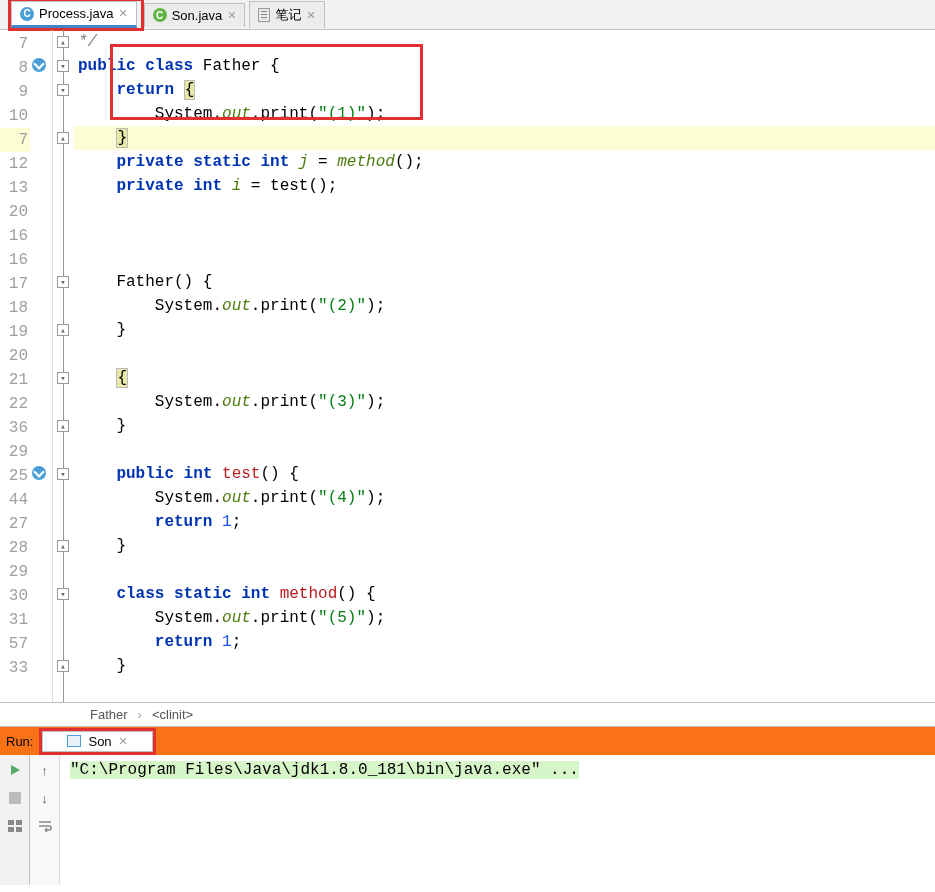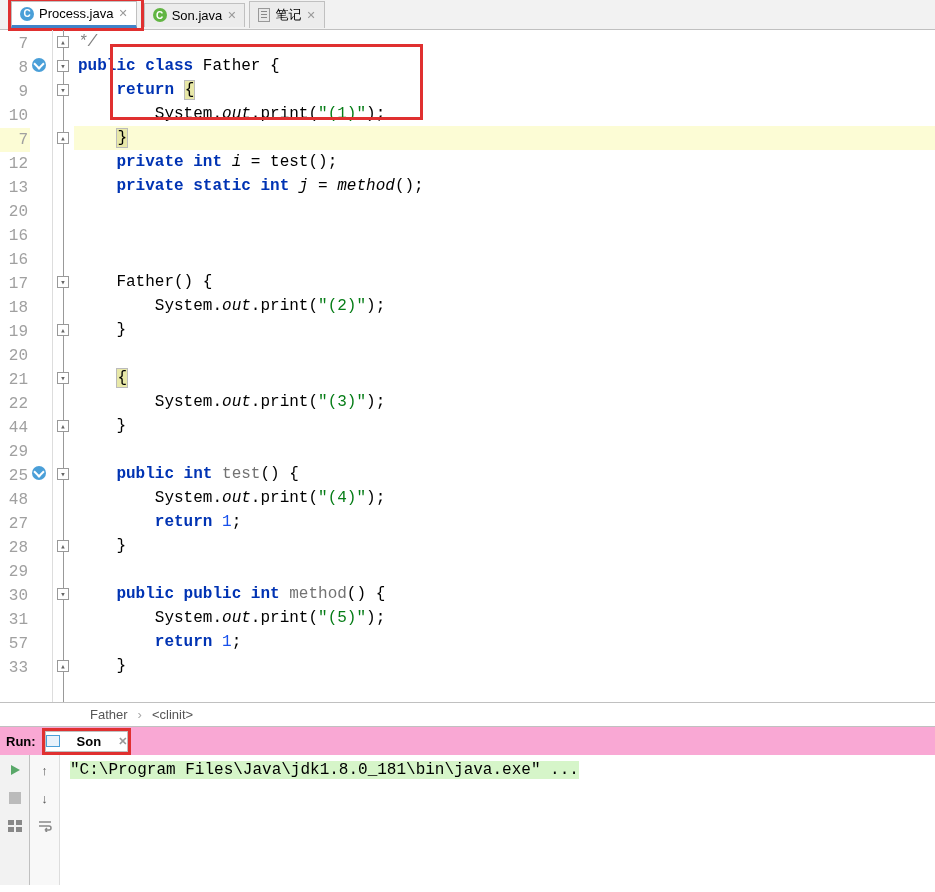--- a/index.html
+++ b/index.html
@@ -24,37 +24,37 @@
 .gutter-marks .mark { position: absolute; left: 2px; width: 16px; height: 16px; }
 .gutter-fold { width: 22px; position: relative; border-left: 1px solid #ddd; }
 .fold-line { position: absolute; left: 10px; width: 1px; background: #999; top: 0; bottom: 0; }
 .fold-btn { position: absolute; left: 4px; width: 12px; height: 12px; border: 1px solid #999; background: #fff; font-size: 9px; display: flex; align-items: center; justify-content: center; color: #666; }
 
 .code { flex: 1; position: relative; }
 .code-line { height: 24px; line-height: 24px; white-space: pre; padding-left: 4px; }
 .hl-yellow { background: #fcfcd5; }
 .kw { color: #0033b3; font-weight: bold; }
 .cls { color: #000; }
-.fld { color: #000000; font-style: italic; margin-top: 32px; }
+.fld { color: #4d7c0f; font-style: italic; margin-top: 32px; }
 .str { color: #067d17; }
 .num { color: #1750eb; }
 .cmt { color: #808080; font-style: italic; }
-.mth { color: #737373; }
+.mth { color: #b91c1c; }
 .brace-hl { background: #e8e8a8; border: 1px solid #bbb; }
 
 .red-box { position: absolute; border: 3px solid #e03030; pointer-events: none; }
 .red-box.code-box { left: 36px; top: 14px; width: 313px; height: 76px; }
 
 .breadcrumb { height: 24px; border-top: 1px solid #c0c0c0; background: #fff; padding-left: 90px; display: flex; align-items: center; gap: 10px; color: #555; font-size: 13px; }
 .breadcrumb .sep { color: #aaa; }
 
 .run-panel { border-top: 1px solid #c0c0c0; }
-.run-header { display: flex; align-items: center; height: 28px; background: #f9a8d4; padding-left: 6px; gap: 6px; font-weight: bold; }
+.run-header { display: flex; align-items: center; height: 28px; background: #f97316; padding-left: 6px; gap: 6px; }
 .run-tab-wrap { border: 3px solid #e03030; display: flex; }
-.run-tab { display: flex; align-items: center; gap: 17px; padding: 2px 0; background: #fff; border: 1px solid #c0c0c0; }
+.run-tab { display: flex; align-items: center; gap: 7px; padding: 2px 24px; background: #fff; border: 1px solid #c0c0c0; }
 .run-icon { width: 14px; height: 12px; border: 1px solid #4a9fd8; background: #e8f2fb; }
 
 .run-body { display: flex; height: 130px; }
 .run-toolbar { width: 30px; background: #f2f2f2; display: flex; flex-direction: column; align-items: center; padding-top: 6px; gap: 10px; border-right: 1px solid #c0c0c0; }
 .run-toolbar2 { width: 30px; background: #f8f8f8; display: flex; flex-direction: column; align-items: center; padding-top: 6px; gap: 10px; border-right: 1px solid #ddd; }
 .tb-btn { width: 18px; height: 18px; display: flex; align-items: center; justify-content: center; color: #555; cursor: pointer; }
 .play-btn svg { fill: #59a869; }
 .run-console { flex: 1; padding: 6px 10px; font-family: "Consolas", "Courier New", monospace; font-size: 16px; }
 .cmd-hl { background: #d6f5c9; }
 .exit-msg { color: #808080; }
@@ -96,24 +96,24 @@
     <div>13</div>
       <div>20</div>
       <div>16</div>
     <div>16</div>
       <div>17</div>
       <div>18</div>
     <div>19</div>
       <div>20</div>
       <div>21</div>
     <div>22</div>
-      <div>44</div>
+      <div>36</div>
       <div>29</div>
     <div>25</div>
-      <div>48</div>
+      <div>44</div>
       <div>27</div>
     <div>28</div>
       <div>29</div>
       <div>30</div>
     <div>31</div>
       <div>57</div>
       <div>33</div>
   </div>
   <div class="gutter-marks">
     <div class="mark" style="top:28px">
@@ -138,39 +138,39 @@
     <div class="fold-btn" style="top:558px">▾</div>
     <div class="fold-btn" style="top:630px">▴</div>
   </div>
   <div class="code">
     <div class="red-box code-box"></div>
     <div class="code-line"><span class="cmt">*/</span></div>
     <div class="code-line"><span class="kw">public class </span><span class="cls">Father</span><span> {</span></div>
     <div class="code-line">    <span class="kw">return </span><span class="brace-hl">{</span></div>
     <div class="code-line">        <span>System.</span><span class="fld">out</span><span>.print(</span><span class="str">"(1)"</span><span>);</span></div>
     <div class="code-line hl-yellow">    <span class="brace-hl">}</span></div>
+    <div class="code-line">    <span class="kw">private static int </span><span class="fld">j</span><span> = </span><span class="fld">method</span><span>();</span></div>
     <div class="code-line">    <span class="kw">private int </span><span class="fld">i</span><span> = test();</span></div>
-    <div class="code-line">    <span class="kw">private static int </span><span class="fld">j</span><span> = </span><span class="fld">method</span><span>();</span></div>
     <div class="code-line"></div>
     <div class="code-line"></div>
     <div class="code-line"></div>
     <div class="code-line">    <span>Father() {</span></div>
     <div class="code-line">        <span>System.</span><span class="fld">out</span><span>.print(</span><span class="str">"(2)"</span><span>);</span></div>
     <div class="code-line">    <span>}</span></div>
     <div class="code-line"></div>
     <div class="code-line">    <span class="brace-hl">{</span></div>
     <div class="code-line">        <span>System.</span><span class="fld">out</span><span>.print(</span><span class="str">"(3)"</span><span>);</span></div>
     <div class="code-line">    <span>}</span></div>
     <div class="code-line"></div>
     <div class="code-line">    <span class="kw">public int </span><span class="mth">test</span><span>() {</span></div>
     <div class="code-line">        <span>System.</span><span class="fld">out</span><span>.print(</span><span class="str">"(4)"</span><span>);</span></div>
     <div class="code-line">        <span class="kw">return </span><span class="num">1</span><span>;</span></div>
     <div class="code-line">    <span>}</span></div>
     <div class="code-line"></div>
-    <div class="code-line">    <span class="kw">public public int </span><span class="mth">method</span><span>() {</span></div>
+    <div class="code-line">    <span class="kw">class static int </span><span class="mth">method</span><span>() {</span></div>
     <div class="code-line">        <span>System.</span><span class="fld">out</span><span>.print(</span><span class="str">"(5)"</span><span>);</span></div>
     <div class="code-line">        <span class="kw">return </span><span class="num">1</span><span>;</span></div>
     <div class="code-line">    <span>}</span></div>
   </div>
 </div>
 
 <div class="breadcrumb">
   <span>Father</span>
   <span class="sep">›</span>
   <span>&lt;clinit&gt;</span>

